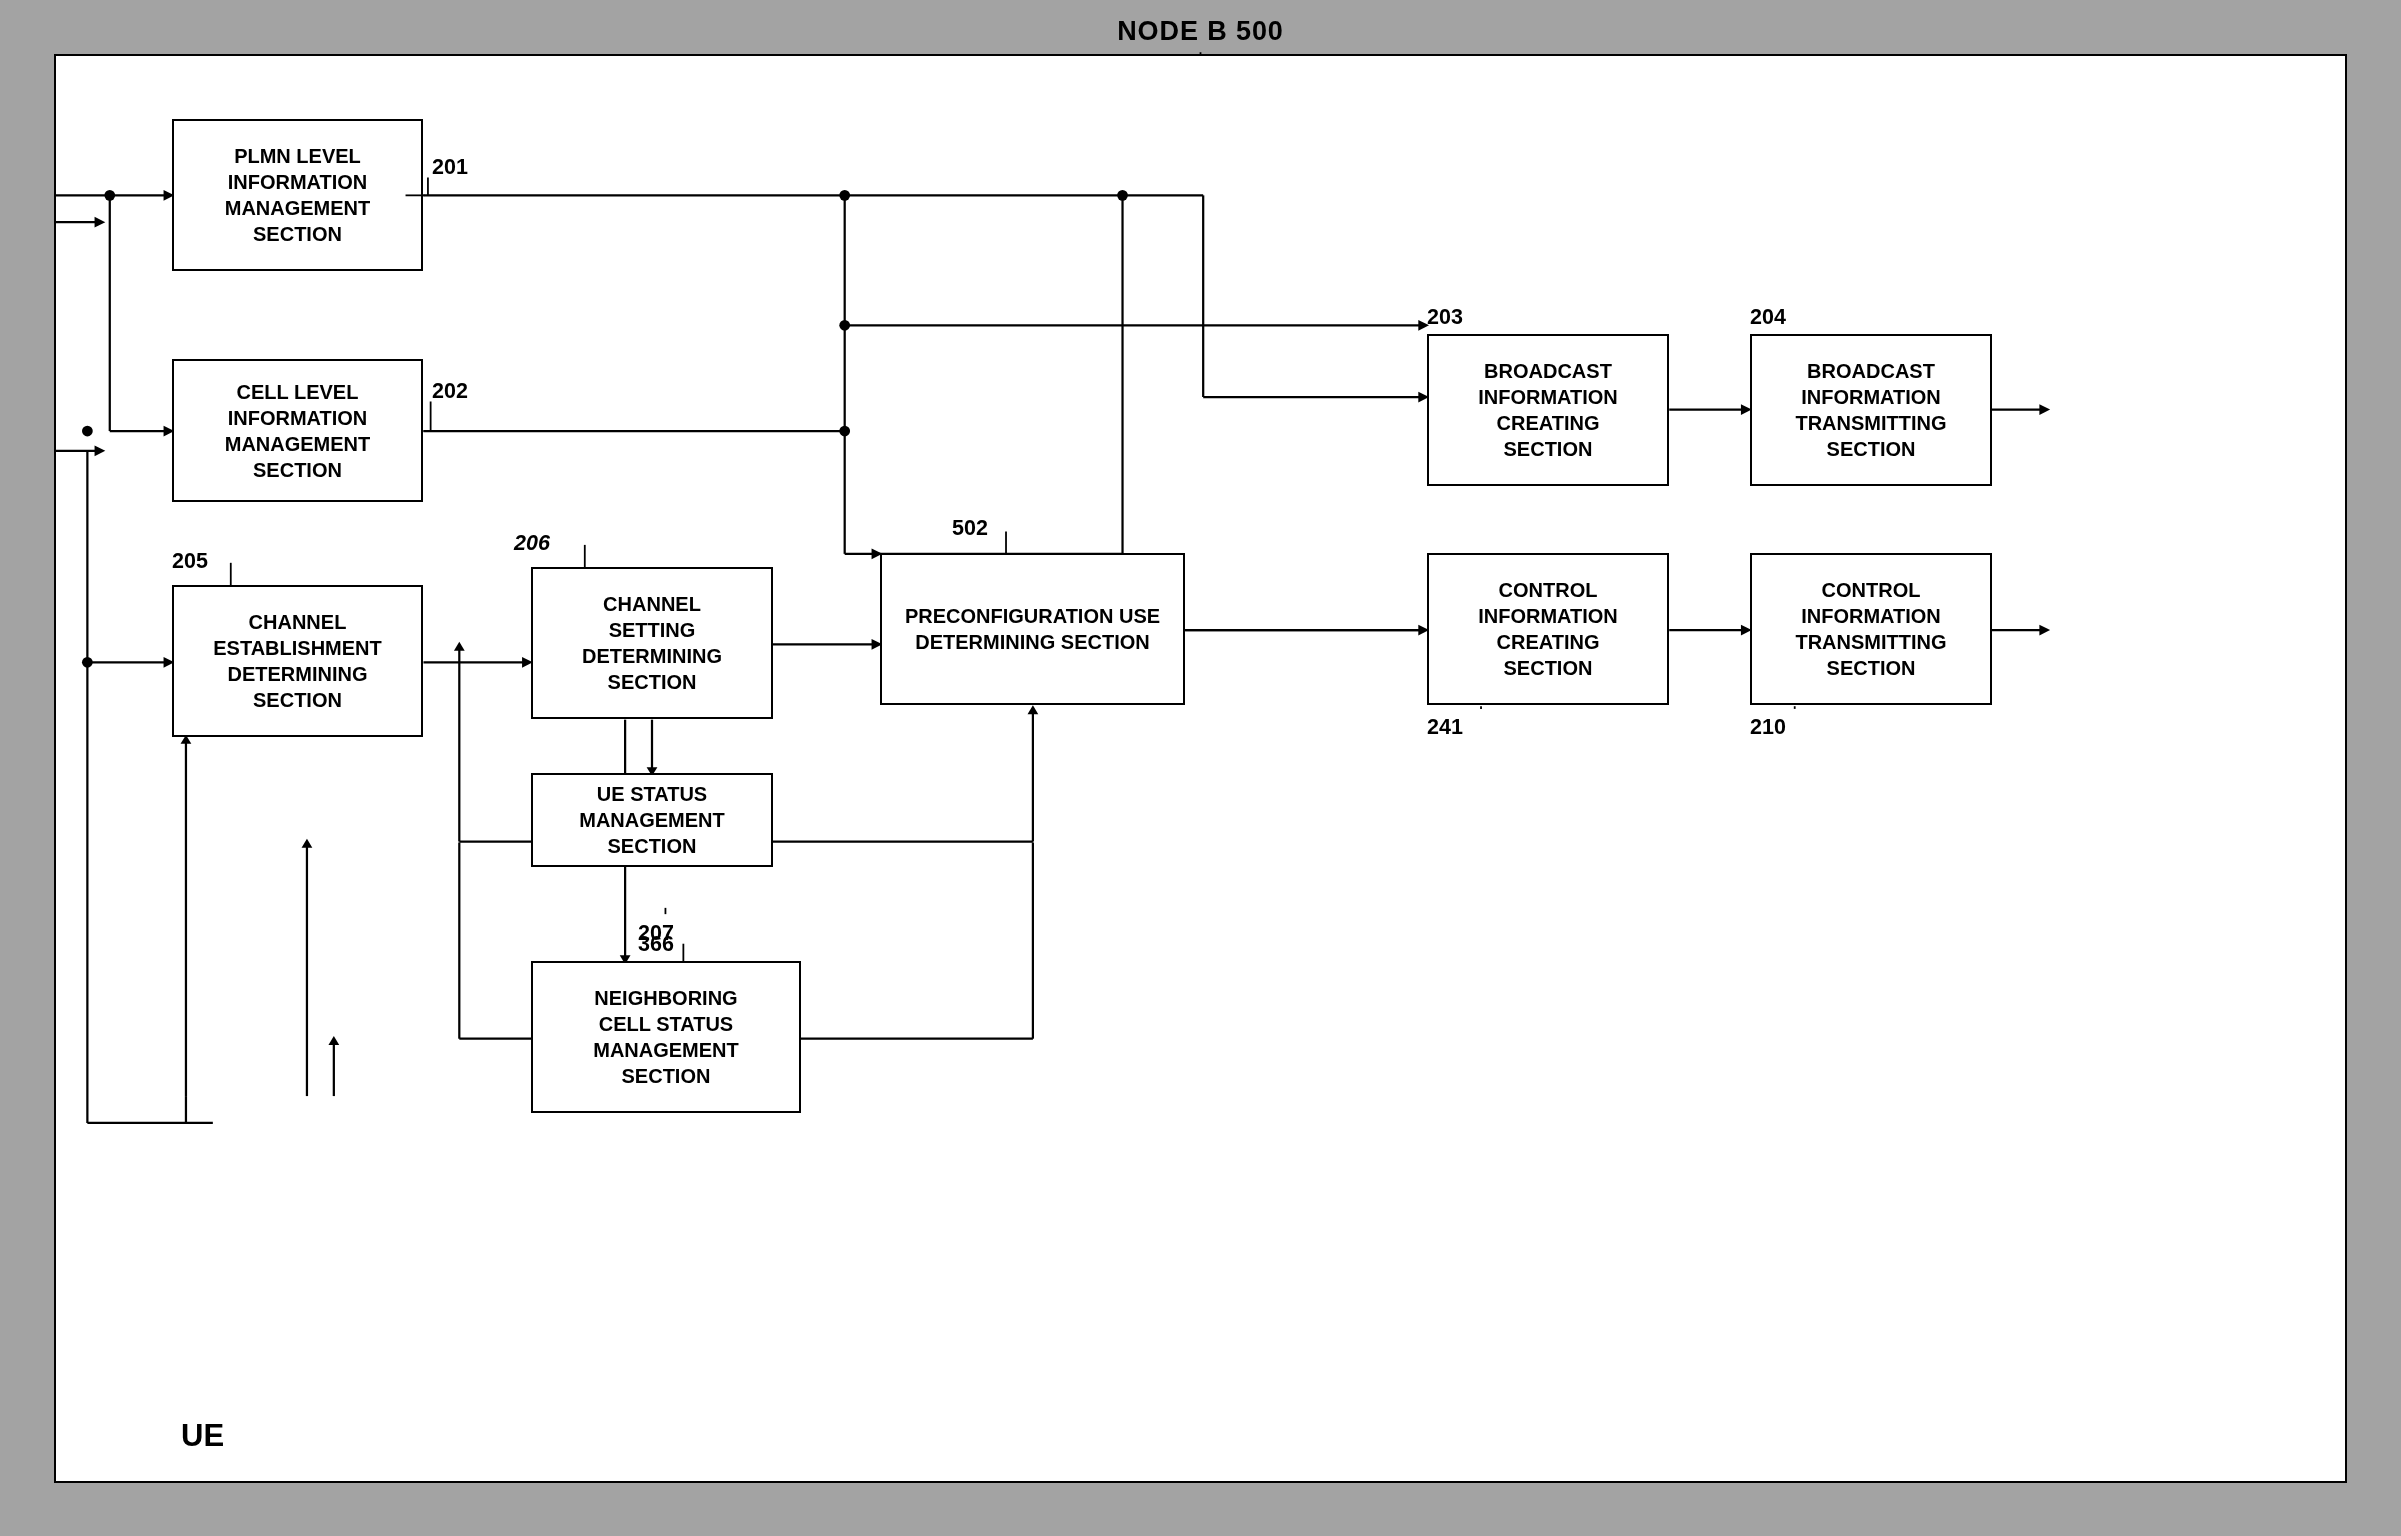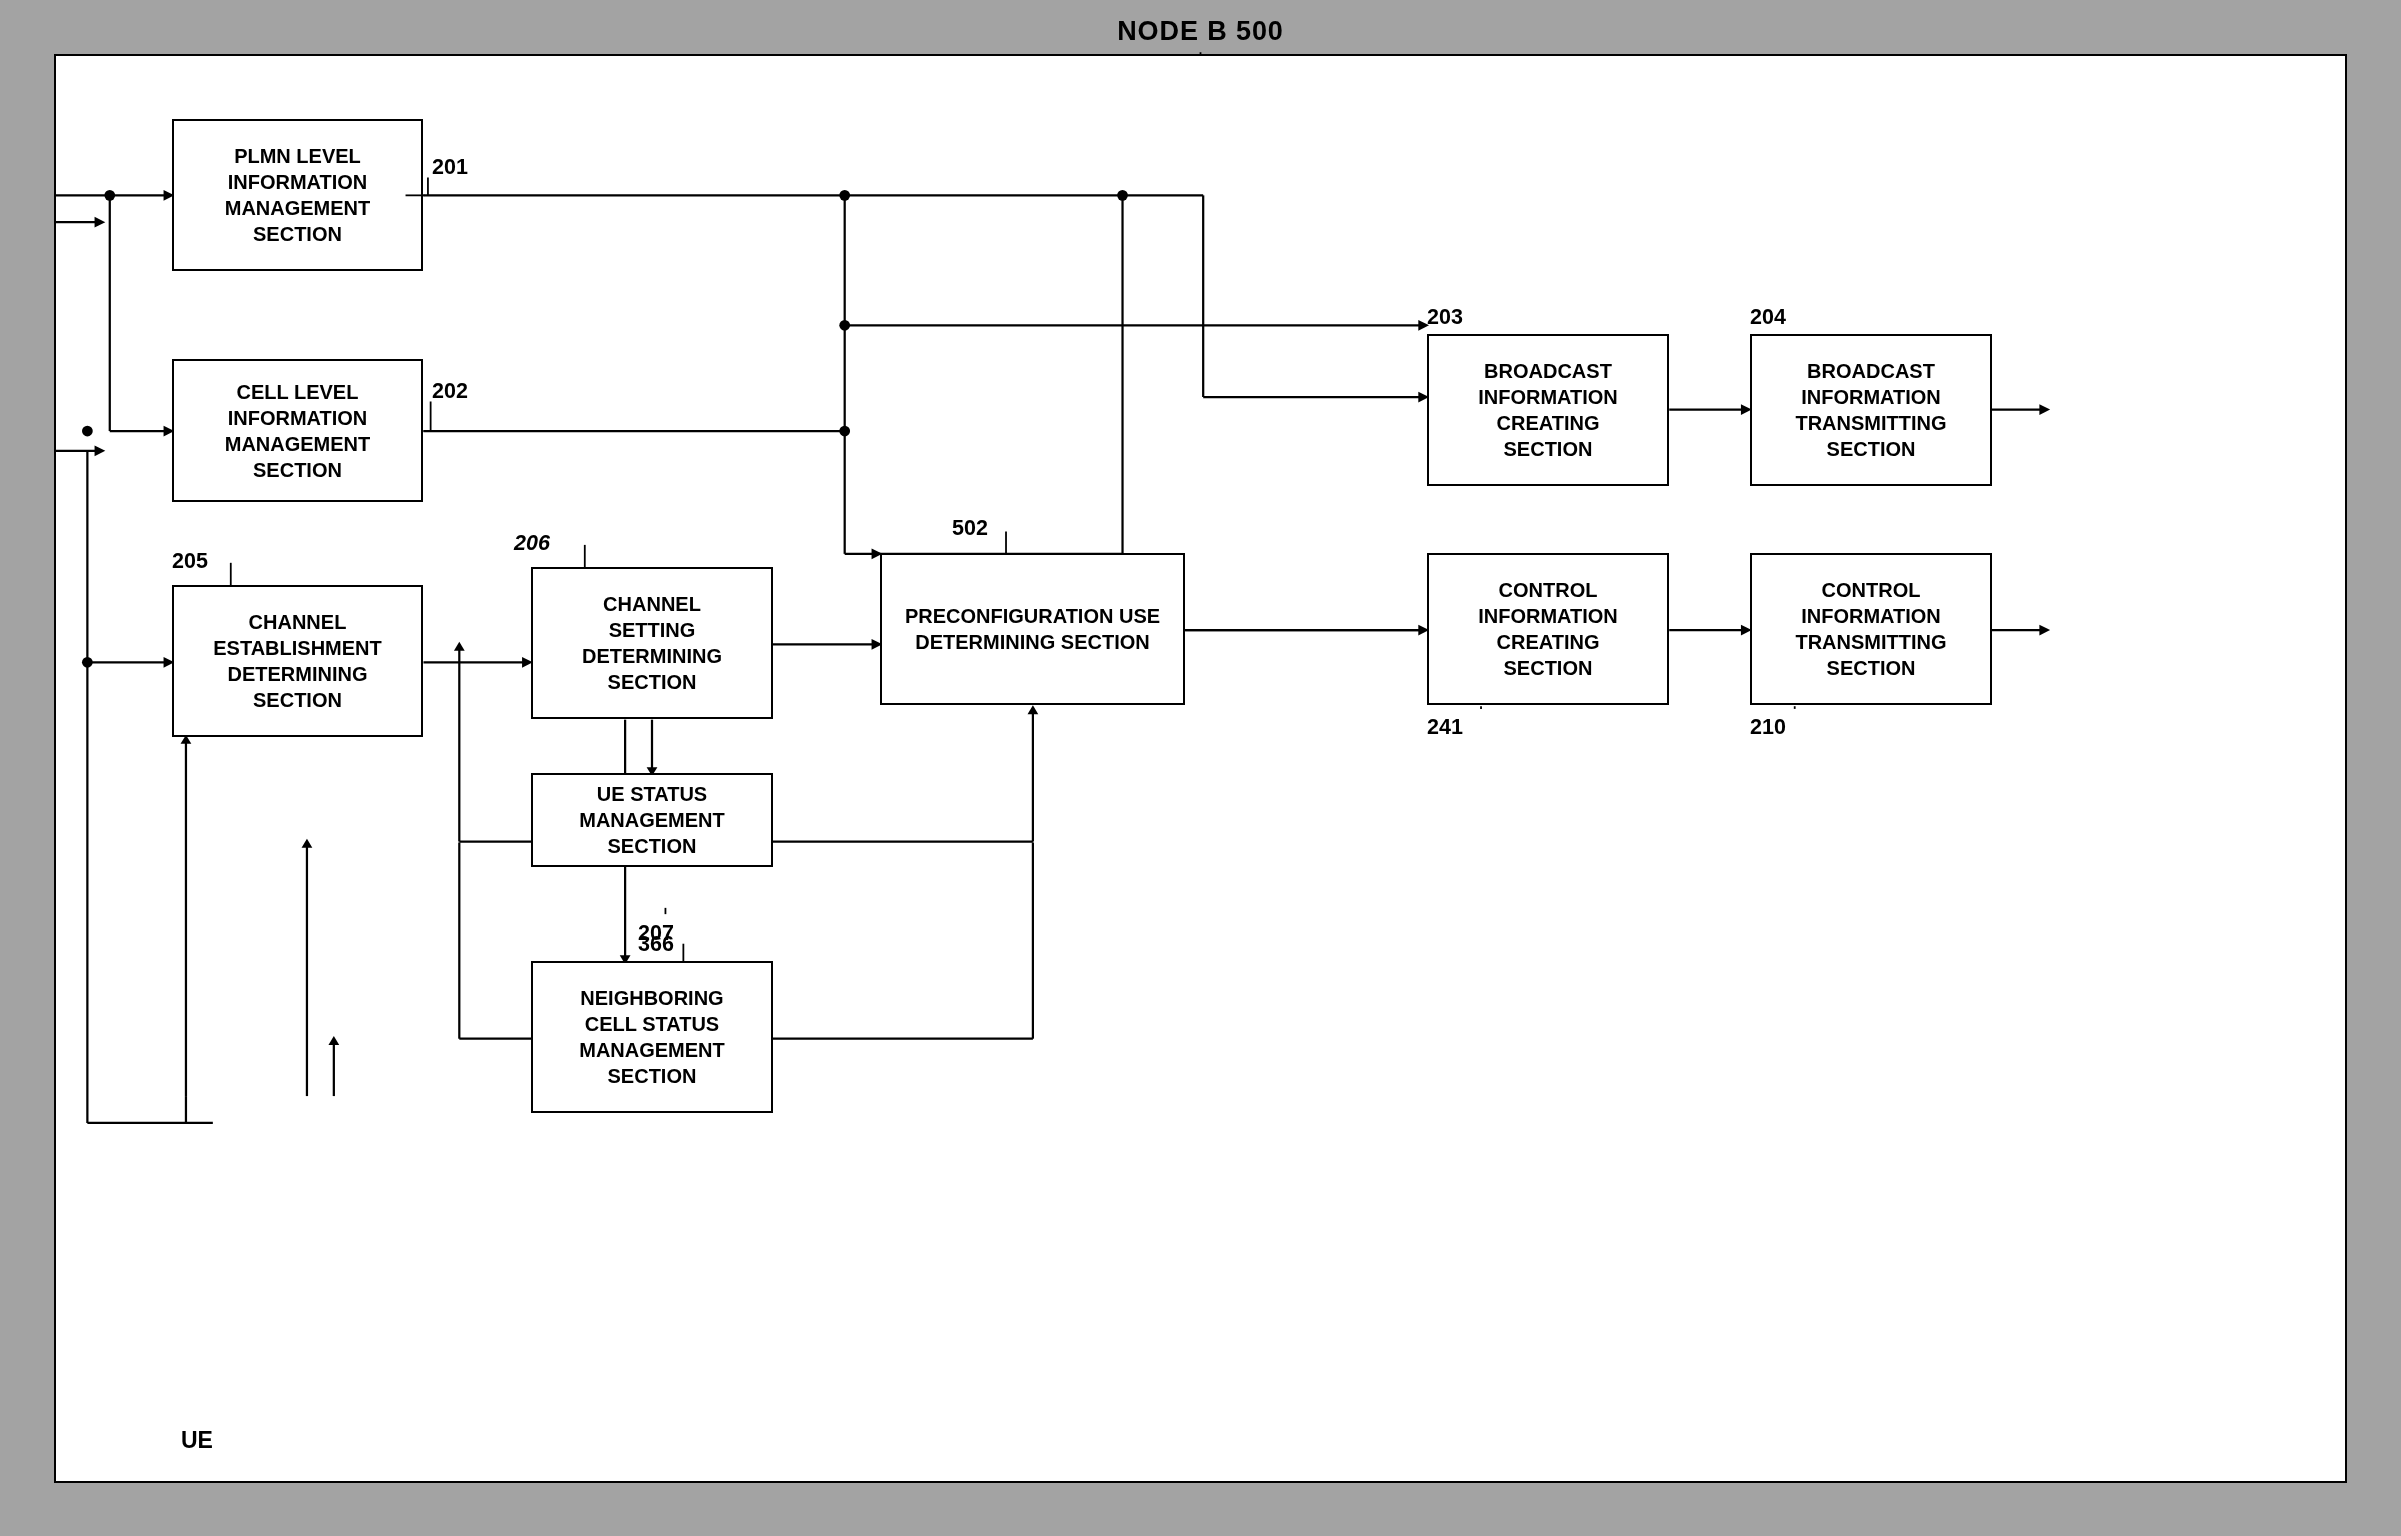--- a/index.html
+++ b/index.html
@@ -49,21 +49,21 @@
       height: 100%;
       pointer-events: none;
     }
     .ref-label {
       position: absolute;
       font-size: 21.5px;
       font-weight: bold;
     }
     .ue-label {
       position: absolute;
-      font-size: 23px;
+      font-size: 31px;
       font-weight: bold;
     }
   </style>
 </head>
 <body>
 
 <div class="page">
 
   <div style="position:absolute;top:16px;left:50%;transform:translateX(-50%);font-size:27px;font-weight:bold;font-family:Arial,sans-serif;letter-spacing:0.9px;">
     <span>NODE B 500</span>
@@ -269,21 +269,21 @@
       <span style="white-space:pre-line;">UE STATUS
 MANAGEMENT
 SECTION</span>
     </div>
 
     <div class="ref-label" style="left:582px;top:865px;">207</div>
     <svg style="position:absolute;top:0;left:0;width:100%;height:100%;pointer-events:none;" viewBox="0 0 2554 1589" width="2289" height="1424">
       <line x1="680" y1="957" x2="680" y2="950" stroke="#000" stroke-width="2"></line>
     </svg>
 
-    <div class="box" style="left:475px;top:905px;width:242px;height:152px;">
+    <div class="box" style="left:475px;top:905px;width:270px;height:152px;">
       <span style="white-space:pre-line;">NEIGHBORING
 CELL STATUS
 MANAGEMENT
 SECTION</span>
     </div>
 
     <div class="ref-label" style="left:582px;top:876px;">366</div>
     <svg style="position:absolute;top:0;left:0;width:100%;height:100%;pointer-events:none;" viewBox="0 0 2554 1589" width="2289" height="1424">
       <line x1="700" y1="990" x2="700" y2="1010" stroke="#000" stroke-width="2"></line>
     </svg>

